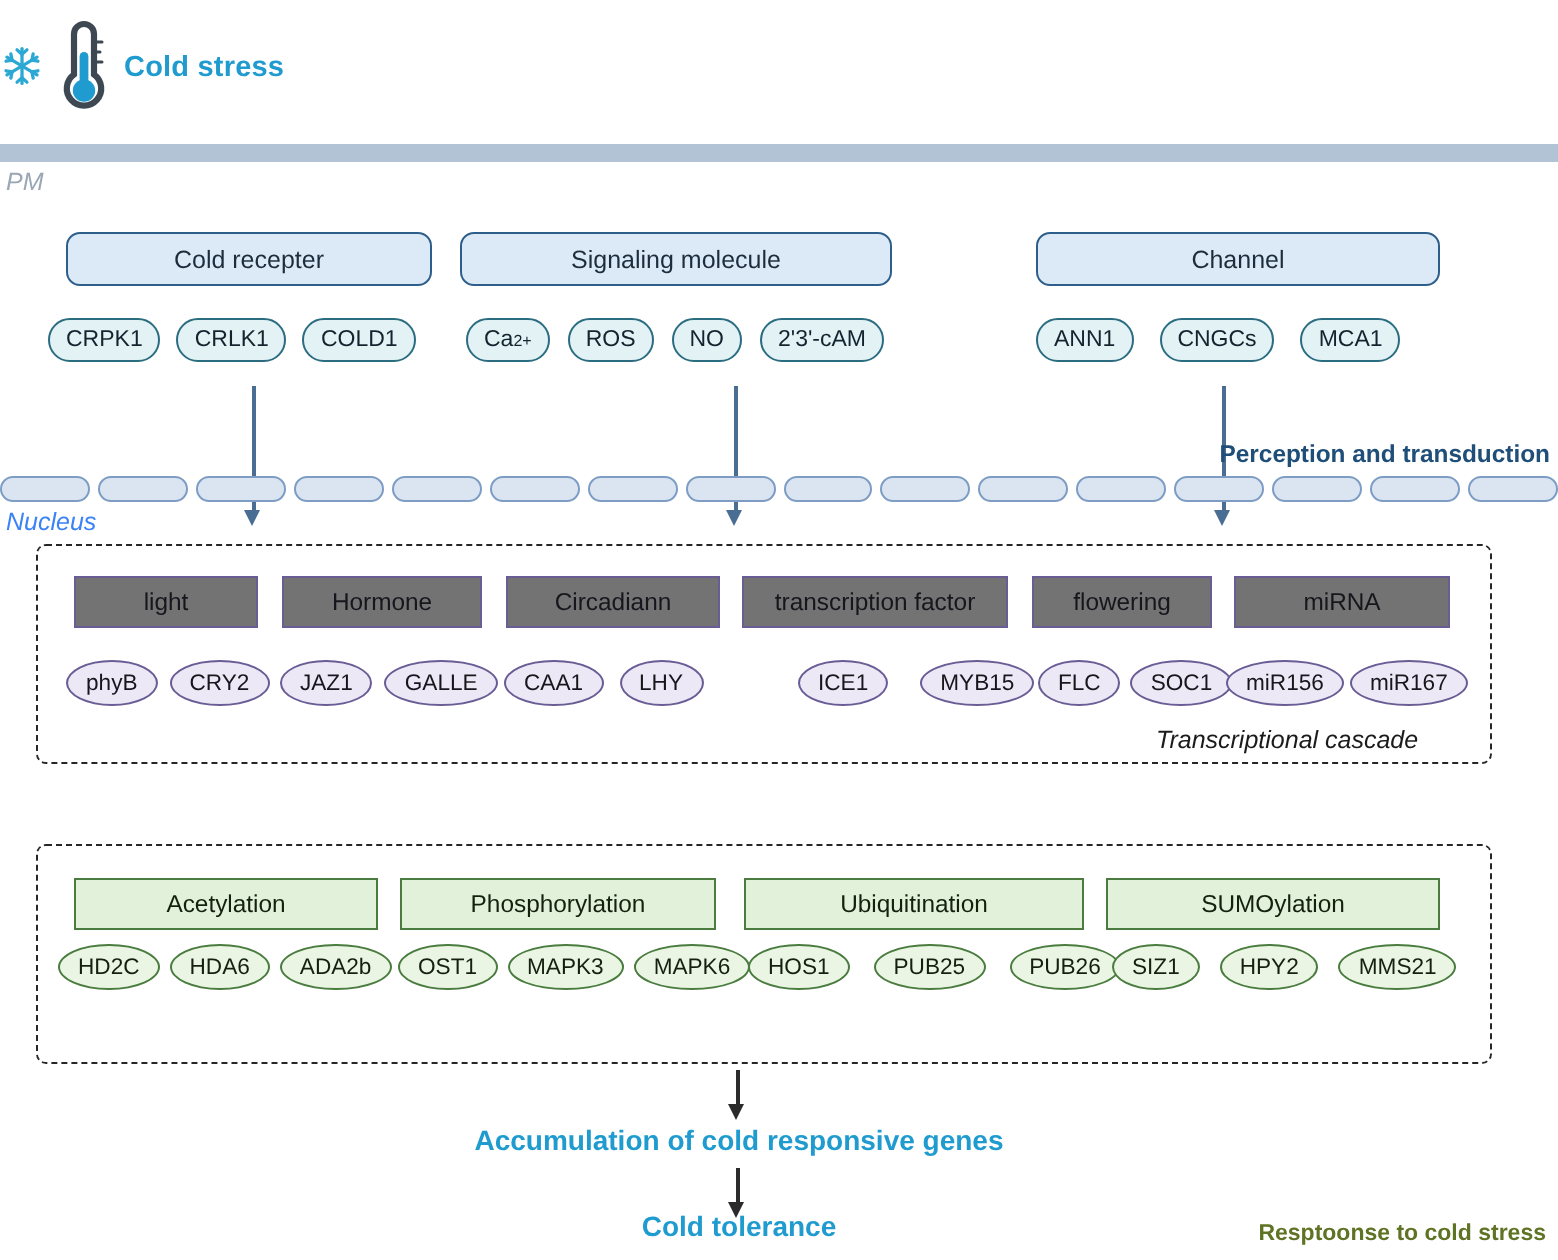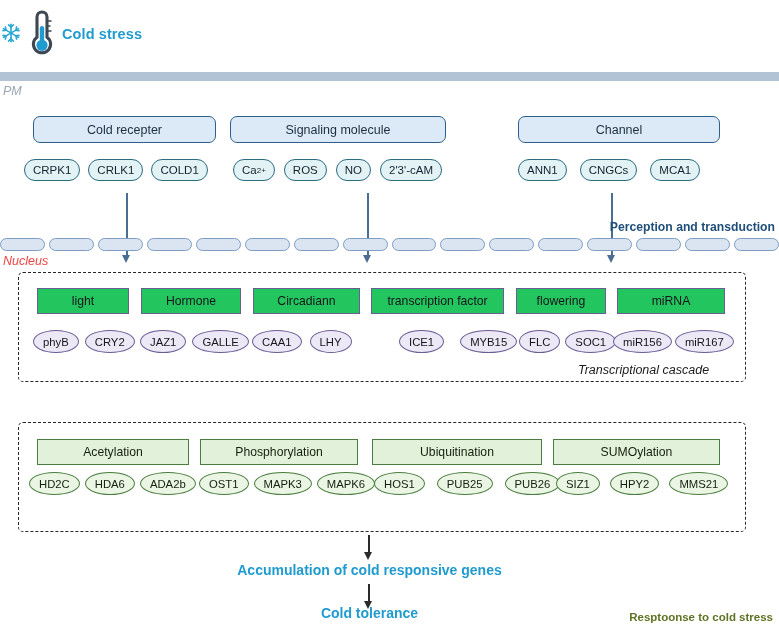--- a/index.html
+++ b/index.html
@@ -141,21 +141,21 @@
     border: 1.2px solid #7d9dc4;
     border-radius: 7px;
     box-sizing: border-box;
   }
   .nucleus-label {
     position: absolute;
     left: 3px;
     top: 254px;
     font-size: 12.5px;
     font-style: italic;
-    color: #ef4444;
+    color: #3b82f6;
   }
 
   
   .dashed-box {
     position: absolute;
     border: 1.7px dashed #262626;
     border-radius: 5px;
     box-sizing: border-box;
     background: transparent;
   }
@@ -165,21 +165,21 @@
     font-style: italic;
     color: #1b1b1b;
     white-space: nowrap;
   }
 
   
   .cat-box-purple {
     position: absolute;
     height: 26px;
     border: 1.6px solid #6a5c95;
-    background: #22c55e;
+    background: #737373;
     display: flex;
     align-items: center;
     justify-content: center;
     font-size: 12.2px;
     color: #17161c;
     box-sizing: border-box;
   }
   .pill-purple {
     border: 1.3px solid #6a5c95;
     background: #ece8f5;

